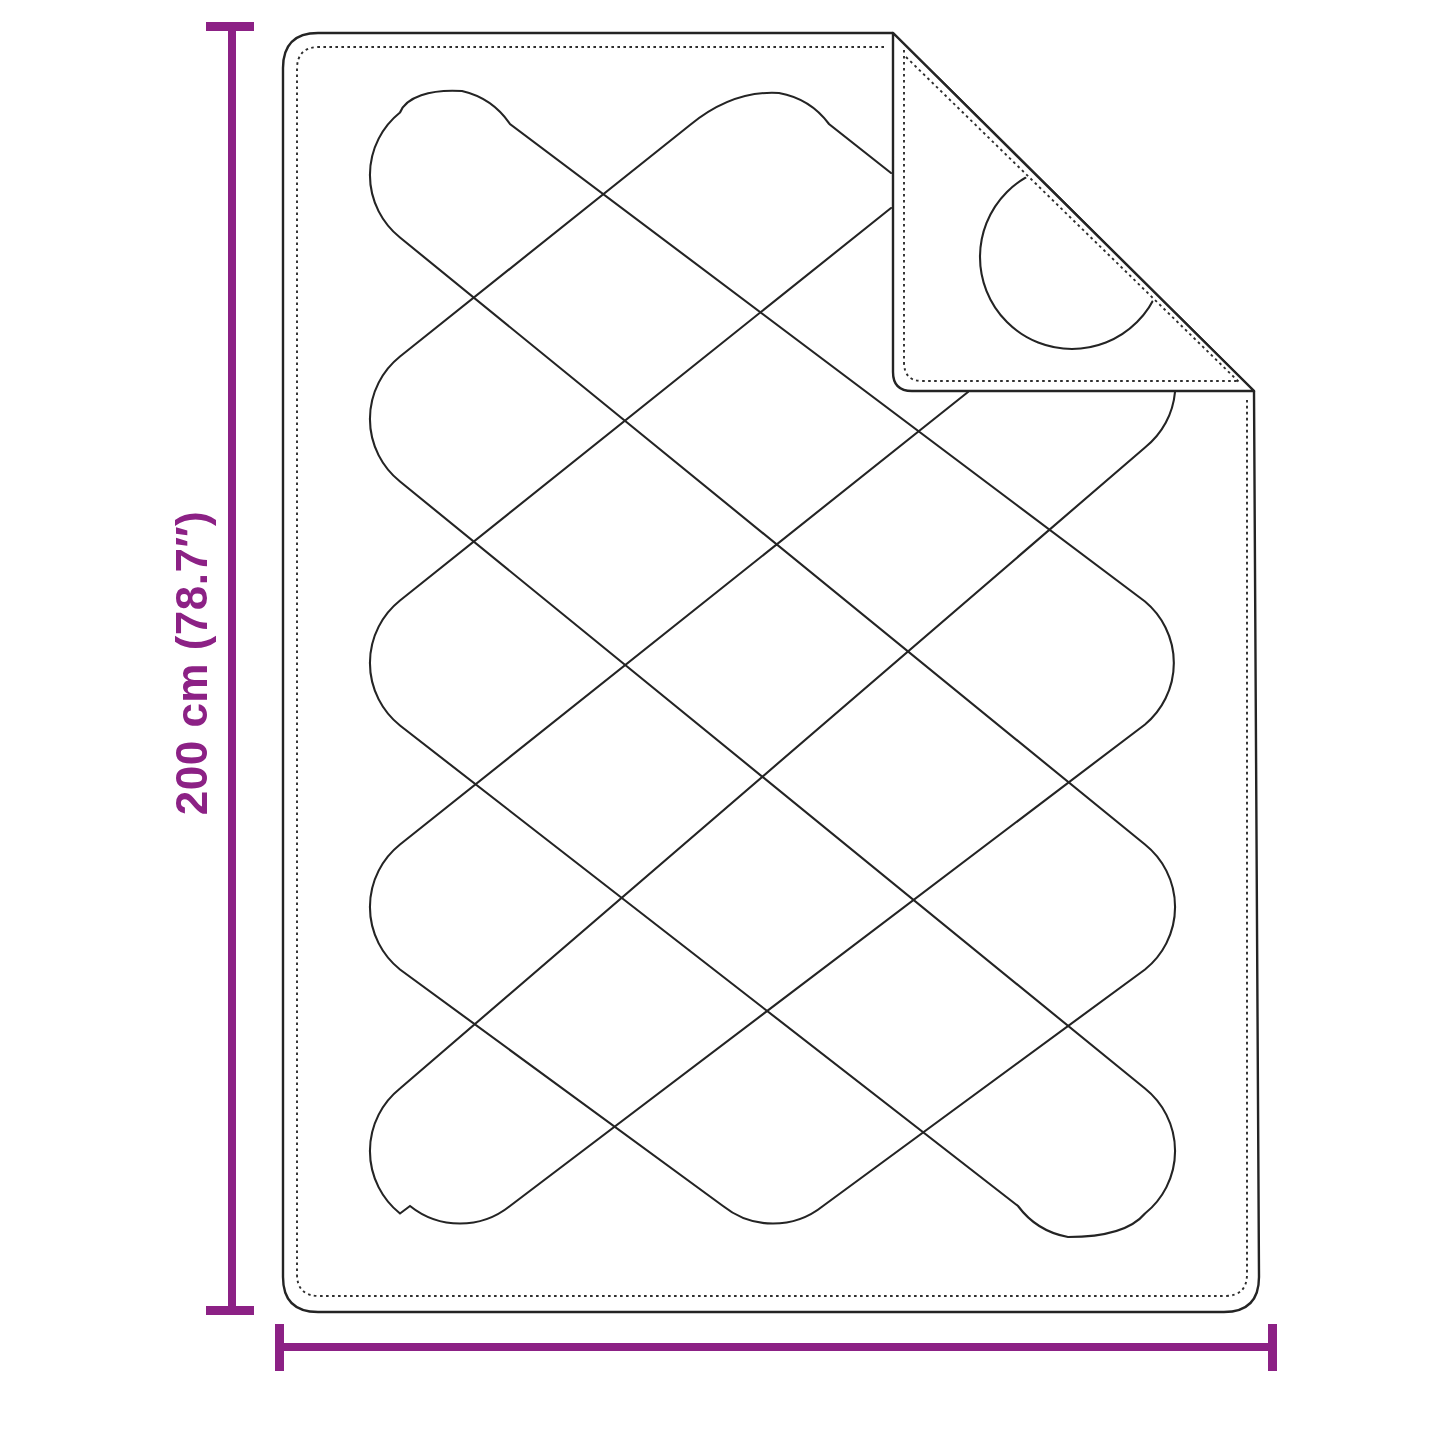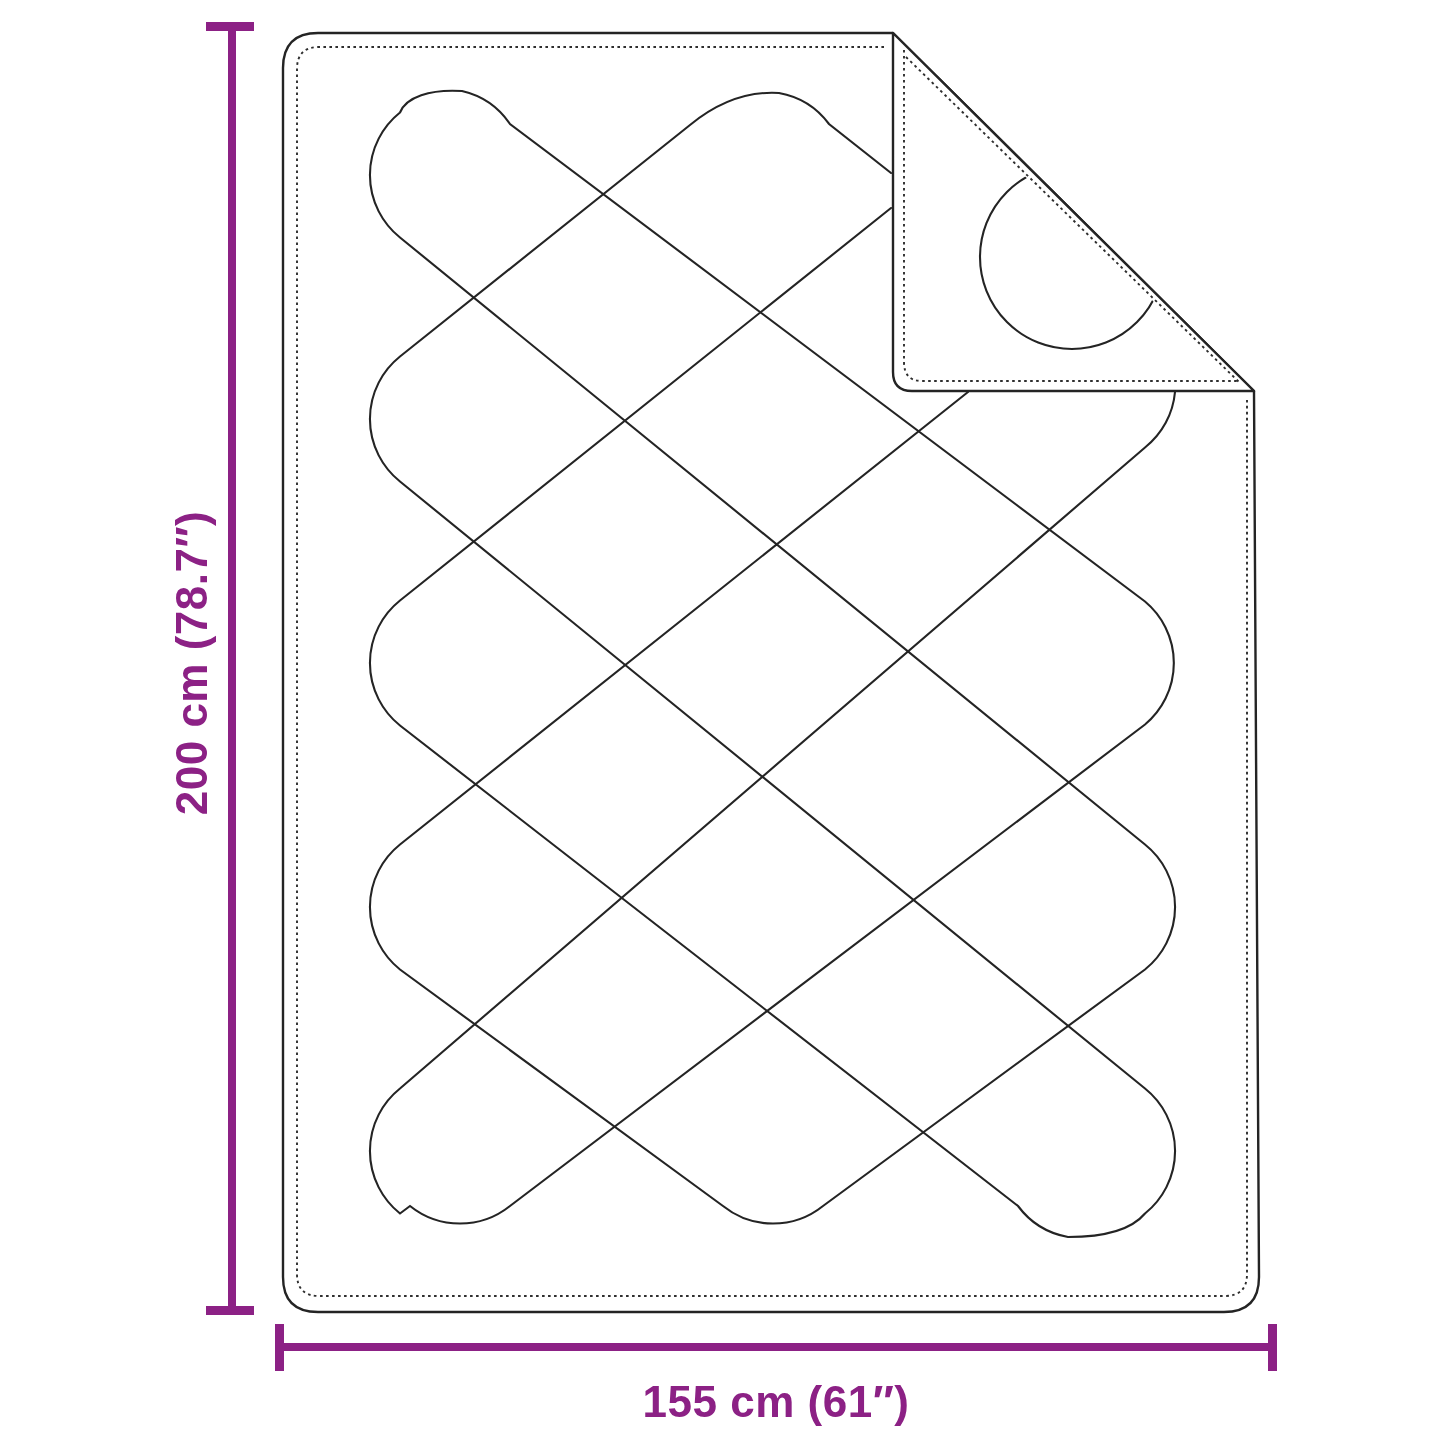--- a/index.html
+++ b/index.html
@@ -96,14 +96,13 @@
       <rect class="accent-shape" x="228" y="26" width="8" height="1283"></rect>
       <rect class="accent-shape" x="206" y="22" width="48" height="9"></rect>
       <rect class="accent-shape" x="206" y="1306" width="48" height="9"></rect>
       <rect class="accent-shape" x="275" y="1343" width="1002" height="8"></rect>
       <rect class="accent-shape" x="275" y="1324" width="9" height="47"></rect>
       <rect class="accent-shape" x="1268" y="1324" width="9" height="47"></rect>
     </g>
   </svg>
 
   <div id="vlabel" class="dim-label">200 cm (78.7″)</div>
-  <div id="hlabel" class="dim-label">155 cm (61″)</div>
 </div>
 
 </body></html>

